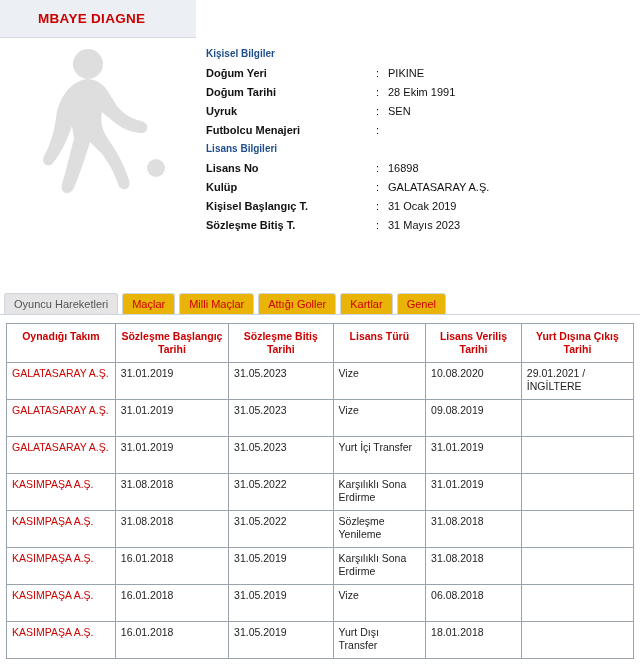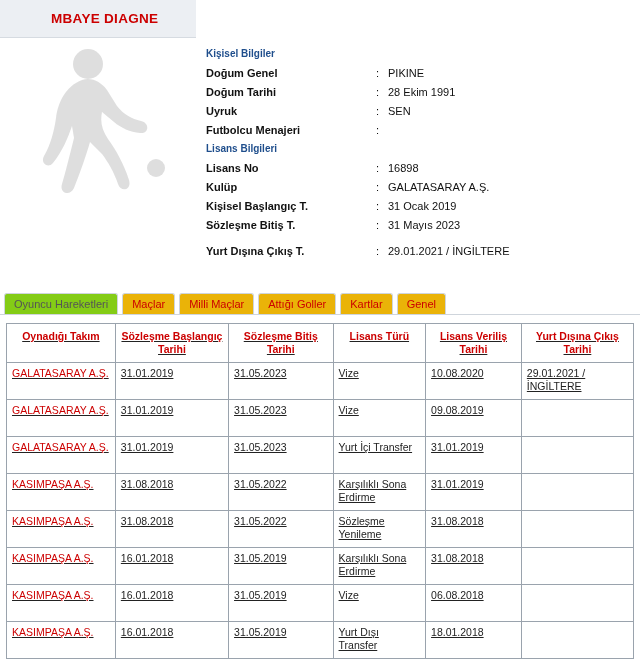--- a/index.html
+++ b/index.html
@@ -30,21 +30,21 @@
     flex: 0 0 196px;
     position: relative;
     height: 290px;
   }
   .name-plate {
     background: #eceff3;
     border-bottom: 1px solid #d6dbe1;
     height: 38px;
     display: flex;
     align-items: center;
-    padding-left: 51px;
+    padding-left: 38px;
     box-sizing: border-box;
   }
   .name-plate span {
     color: #cc0000;
     font-weight: bold;
     font-size: 13.5px;
     letter-spacing: .3px;
   }
   .silhouette-wrap {
     position: relative;
@@ -112,35 +112,34 @@
     background: #eab308;
     color: #cc0000;
     font-size: 11px;
     padding: 4px 9px 4px 9px;
     border-radius: 3px 3px 0 0;
     line-height: 12px;
     cursor: pointer;
     white-space: nowrap;
   }
   .tab.active {
-    background: #84cc16;
+    background: #e5e5e5;
     color: #555;
     font-weight: normal;
   }
 
   
   .table-wrap {
     padding: 8px 6px 0 6px;
     box-sizing: border-box;
   }
   table.mv {
     border-collapse: collapse;
     width: 628px;
     table-layout: fixed;
-    text-decoration: underline;
   }
   table.mv th, table.mv td {
     border: 1px solid #9aa3ad;
     font-size: 10.5px;
     padding: 4px 5px;
     vertical-align: top;
     line-height: 12.5px;
   }
   table.mv th {
     color: #cc0000;
@@ -182,21 +181,21 @@
         </g>
       </svg>
     </div>
   </div>
 
   <div class="info-col">
     <div class="section-head">Kişisel Bilgiler</div>
     <table class="kv">
       <tbody>
         <tr>
-          <td class="k">Doğum Genel</td>
+          <td class="k">Doğum Yeri</td>
           <td class="sep">:</td>
           <td class="v">PIKINE</td>
         </tr>
         <tr>
           <td class="k">Doğum Tarihi</td>
           <td class="sep">:</td>
           <td class="v">28 Ekim 1991</td>
         </tr>
         <tr>
           <td class="k">Uyruk</td>
@@ -226,25 +225,20 @@
         </tr>
         <tr>
           <td class="k">Kişisel Başlangıç T.</td>
           <td class="sep">:</td>
           <td class="v">31 Ocak 2019</td>
         </tr>
         <tr>
           <td class="k">Sözleşme Bitiş T.</td>
           <td class="sep">:</td>
           <td class="v">31 Mayıs 2023</td>
-        </tr>
-        <tr>
-          <td class="k" style="padding-top:10px;">Yurt Dışına Çıkış T.</td>
-          <td class="sep" style="padding-top:10px;">:</td>
-          <td class="v" style="padding-top:10px;">29.01.2021 / İNGİLTERE</td>
         </tr>
       </tbody>
     </table>
   </div>
 </div>
 
 <div class="tabs">
   <div class="tab active">Oyuncu Hareketleri</div>
   <div class="tab">Maçlar</div>
   <div class="tab">Milli Maçlar</div>

